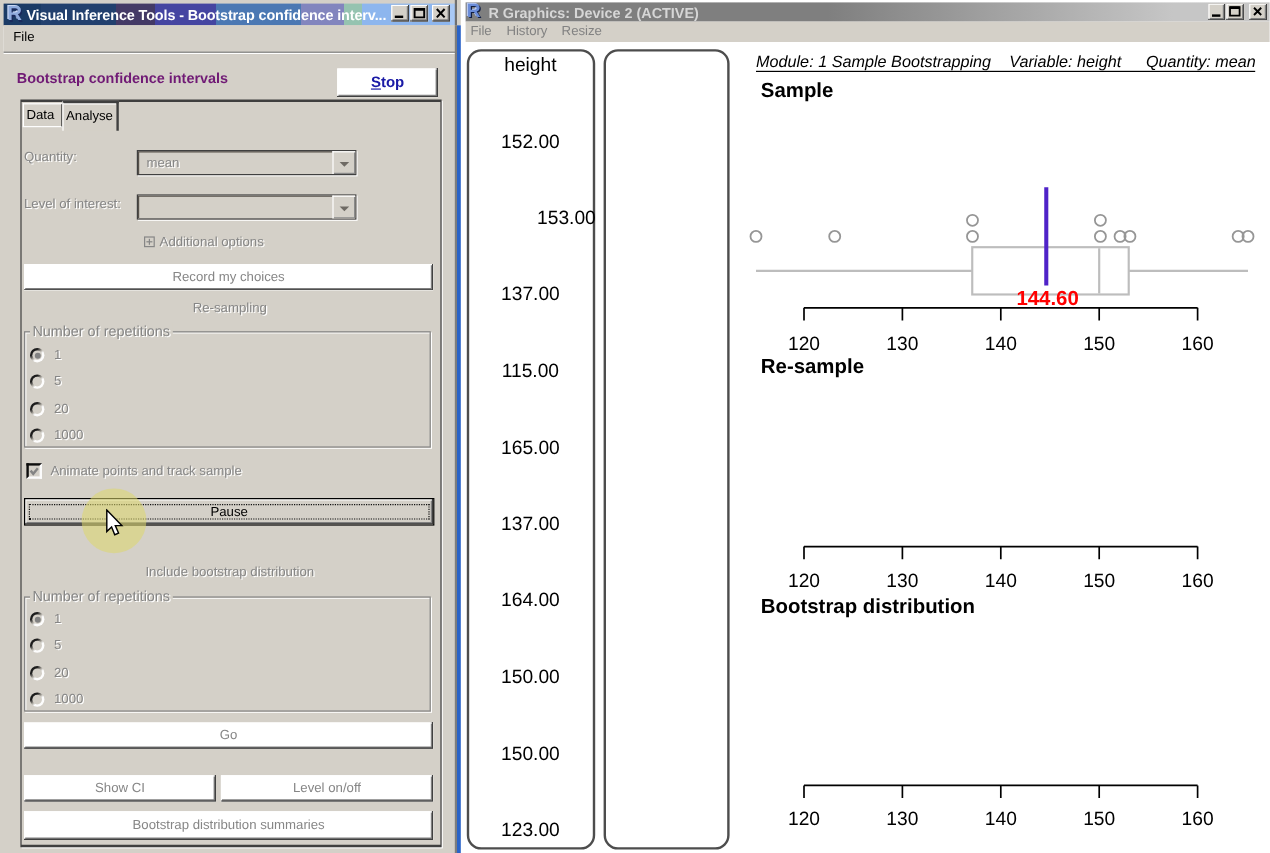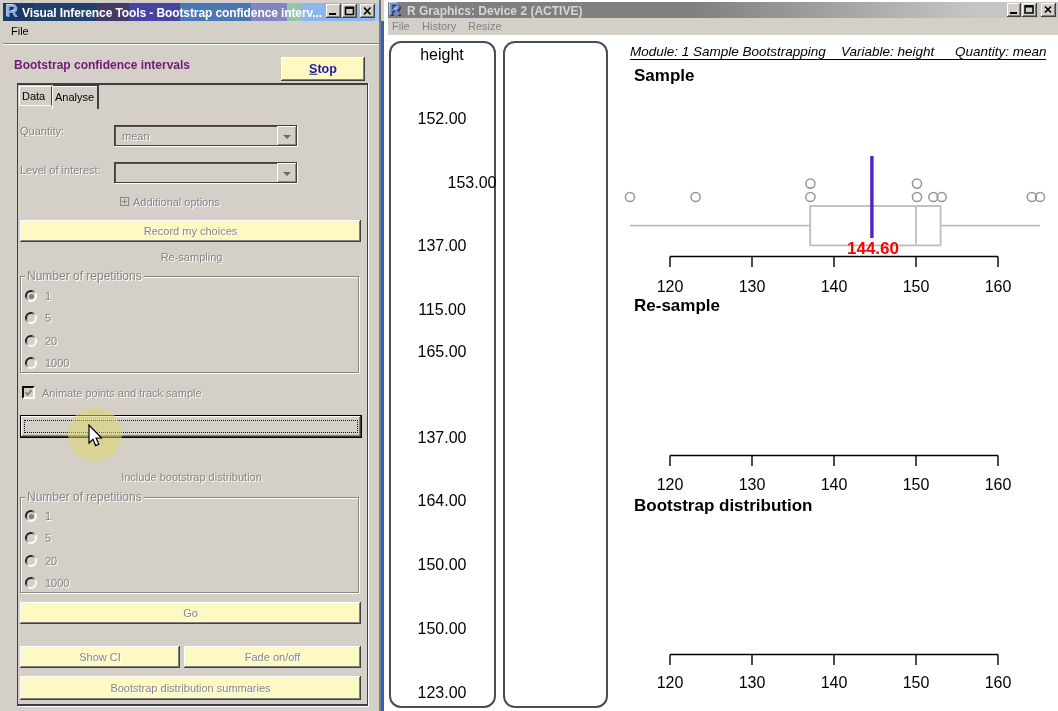--- a/index.html
+++ b/index.html
@@ -9,21 +9,21 @@
 #lw-right-top{position:absolute;left:379px;top:0;width:5px;height:21px;background:linear-gradient(90deg,#6f6f6f 0,#6f6f6f 2px,#d4d0c8 2px,#d4d0c8 5px);}
 .titlebar{position:absolute;left:3px;top:3px;width:377px;height:18px;
  background:linear-gradient(90deg,#1b3b66 0px,#1b3b66 31px,#22406e 31px,#22406e 94px,#443a66 94px,#443a66 126px,#4545a1 126px,#4545a1 177px,#4b78b3 177px,#4b78b3 248px,#8285be 248px,#8285be 284px,#95c3b0 284px,#95c3b0 299px,#8db6ee 299px,#8db6ee 372px,#a9c9f6 372px);}
 .titletext{position:absolute;left:19px;top:3px;color:#fff;font-weight:bold;font-size:12px;letter-spacing:-0.1px;white-space:nowrap;}
 .winbtn{position:absolute;top:4px;height:14px;background:#d4d0c8;
  box-shadow:inset -1px -1px #404040,inset 1px 1px #fff,inset -2px -2px #808080;}
 .menubar{position:absolute;left:3px;top:21px;width:377px;height:23px;background:#d4d0c8;
  border-bottom:1px solid #808080;box-shadow:0 1px 0 #fff;}
 .menubar span{position:absolute;left:8px;top:4px;font-size:11px;color:#000;}
 .lbl{position:absolute;font-size:11px;color:#868686;text-shadow:1px 1px 0 #ffffff;white-space:nowrap;}
-.btn{position:absolute;background:#fef9c3;box-shadow:inset -1px -1px #404040,inset 1px 1px #fff,inset -2px -2px #808080;
+.btn{position:absolute;background:#ffffff;box-shadow:inset -1px -1px #404040,inset 1px 1px #fff,inset -2px -2px #808080;
  font-size:11px;color:#868686;text-shadow:1px 1px 0 #fff;text-align:center;}
 .btn span{position:absolute;left:0;right:0;top:50%;transform:translateY(-52%);}
 .combo{position:absolute;background:#d4d0c8;border:1px solid #404040;box-shadow:1px 1px 0 #fff,inset 1px 1px 0 #565049;}
 .combobtn{position:absolute;right:0px;top:0px;width:19px;bottom:0px;background:#d4d0c8;
  border-left:1px solid #fff;border-top:1px solid #fff;box-shadow:inset -1px -1px #8a8a8a;}
 .arrow{position:absolute;left:5px;top:8px;width:0;height:0;border-left:4.5px solid transparent;border-right:4.5px solid transparent;border-top:4.5px solid #6e6a64;}
 .grp{position:absolute;border:1px solid #868686;box-shadow:1px 1px 0 #fff,inset 1px 1px 0 #fff;}
 .grplbl{position:absolute;top:-8px;left:4px;background:#d4d0c8;padding:0 2px;font-size:12px;color:#868686;text-shadow:1px 1px 0 #fff;}
 .radio{position:absolute;width:12px;height:12px;border-radius:50%;background:linear-gradient(135deg,#1c1c1c 30%,#b0aca4 48%,#fdfdfd 60%);}
 .radio::before{content:"";position:absolute;left:1.6px;top:1.6px;right:1.6px;bottom:1.6px;border-radius:50%;background:#d4d0c8;}
@@ -61,21 +61,21 @@
  <div class="rwinbtn" style="right:2px;top:3px;"><svg width="15" height="14">
         <path d="M4 3.5l6 6M10 3.5l-6 6" stroke="#000" stroke-width="1.6"></path>
       </svg></div>
  <div class="databox" style="left:5px;top:41px;width:107px;height:667px;"></div>
  <div class="databox" style="left:119px;top:41px;width:105px;height:667px;"></div>
  <div class="dnum" style="left:6px;top:46px;">height</div>
  <div class="dnum" style="left:6px;top:110px;">152.00</div>
  <div class="dnum" style="left:6px;top:174px;margin-left:30px;">153.00</div>
  <div class="dnum" style="left:6px;top:237px;">137.00</div>
  <div class="dnum" style="left:6px;top:301px;">115.00</div>
- <div class="dnum" style="left:6px;top:343px;">165.00</div>
+ <div class="dnum" style="left:6px;top:365px;">165.00</div>
  <div class="dnum" style="left:6px;top:429px;">137.00</div>
  <div class="dnum" style="left:6px;top:492px;">164.00</div>
  <div class="dnum" style="left:6px;top:556px;">150.00</div>
  <div class="dnum" style="left:6px;top:620px;">150.00</div>
  <div class="dnum" style="left:6px;top:684px;">123.00</div>
  <div style="position:absolute;left:246px;top:44px;height:15px;font-size:13.5px;font-style:italic;color:#000;white-space:nowrap;">
    <span class="abs" style="left:0px;top:0px;">Module: 1 Sample Bootstrapping</span>
    <span class="abs" style="left:211px;top:0px;">Variable: height</span>
    <span class="abs" style="left:325px;top:0px;">Quantity: mean</span>
  </div>
@@ -209,20 +209,21 @@
         <path d="M1.5 4.2l2.2 2.6 3.8-4.6" fill="none" stroke="#848484" stroke-width="2"></path>
       </svg>
  </div>
  <div class="lbl" style="left:42px;top:387px;">Animate points and track sample</div>
  <div style="position:absolute;left:95px;top:434px;width:0;height:0;z-index:5;">
       <div style="position:absolute;left:-27px;top:-27px;width:54px;height:54px;border-radius:50%;background:rgba(221,215,108,0.55);"></div>
     </div>
  <div style="position:absolute;left:20px;top:415px;width:342px;height:23px;background:#d4d0c8;border:1px solid #000;
    box-shadow:inset -1px -1px #404040,inset 1px 1px #fff,inset -2px -2px #808080;">
    <div style="position:absolute;left:3px;top:4px;right:3px;bottom:4px;border:1px dotted #111;"></div>
+   <div style="position:absolute;left:0;right:0;top:50%;transform:translateY(-52%);text-align:center;font-size:11px;color:#000;">Pause</div>
  </div>
  <svg style="position:absolute;left:84px;top:424px;z-index:6;" width="22" height="26" viewBox="0 0 22 26">
   <path d="M5 1 L5 19 L9 15.2 L11.6 21.6 L14.8 20.2 L12.1 14 L17.5 14 Z" fill="#fff" stroke="#000" stroke-width="1.2"></path>
  </svg>
  <div class="lbl" style="left:0px;top:471px;width:383px;text-align:center;">Include bootstrap distribution</div>
  <div class="grp" style="left:20px;top:497px;width:339px;height:96px;">
    <div class="grplbl">Number of repetitions</div>
    <div class="radio sel" style="left:4px;top:12px;"></div>
       <div class="lbl" style="left:24px;top:12px;">1</div>
    <div class="radio" style="left:4px;top:34px;"></div>
@@ -232,20 +233,20 @@
    <div class="radio" style="left:4px;top:79px;"></div>
       <div class="lbl" style="left:24px;top:79px;">1000</div>
  </div>
  <div class="btn" style="left:20px;top:602px;width:341px;height:22px;">
       <span>Go</span>
     </div>
  <div class="btn" style="left:20px;top:646px;width:160px;height:22px;">
       <span>Show CI</span>
     </div>
  <div class="btn" style="left:184px;top:646px;width:177px;height:22px;">
-      <span>Fade on/off</span>
+      <span>Level on/off</span>
     </div>
  <div class="btn" style="left:20px;top:676px;width:341px;height:24px;">
       <span>Bootstrap distribution summaries</span>
     </div>
 </div>
 <div id="lw-right-edge"></div>
 <div id="lw-right-top"></div>
 
 </body></html>

